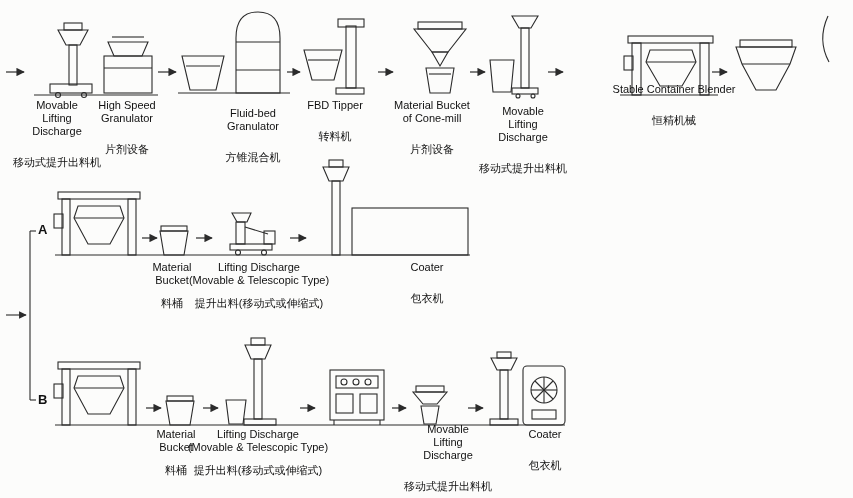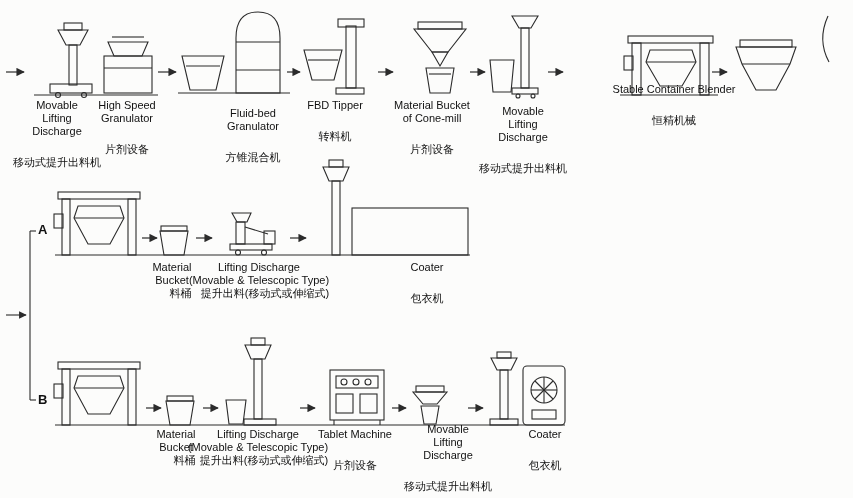--- a/index.html
+++ b/index.html
@@ -24,21 +24,21 @@
     color: rgba(205,205,205,0.30);
     -webkit-text-stroke: 2px rgba(160,160,160,0.45);
     pointer-events: none;
   }
   .label {
     position: absolute; transform: translateX(-50%);
     text-align: center; z-index: 4;
   }
   .label .en { font-size: 11px; line-height: 13px; white-space: pre-line; }
   .label .zh { font-size: 11px; line-height: 13px; margin-top: 18px; white-space: pre-line; }
-  .label.gap-zh .zh { margin-top: 0; text-align: right; }
+  .label.gap-zh .zh { margin-top: 10px; }
   .branch-letter {
     position: absolute; z-index: 4;
     font-size: 13px; font-weight: bold;
   }
 </style>
 </head>
 <body>
 
 <div id="canvas">
 
@@ -291,24 +291,20 @@
   <div class="label gap-zh" style="left:176px; top:428px;">
     <div class="en">Material
 Bucket</div>
     <div class="zh">料桶</div>
   </div>
   <div class="label gap-zh" style="left:258px; top:428px;">
     <div class="en">Lifting Discharge
 (Movable &amp; Telescopic Type)</div>
     <div class="zh">提升出料(移动式或伸缩式)</div>
   </div>
-  <div class="label" style="left:355px; top:428px;">
-    <div class="en">Tablet Machine</div>
-    <div class="zh">片剂设备</div>
-  </div>
   <div class="label" style="left:448px; top:423px;">
     <div class="en">Movable
 Lifting
 Discharge</div>
     <div class="zh">移动式提升出料机</div>
   </div>
   <div class="label" style="left:545px; top:428px;">
     <div class="en">Coater</div>
     <div class="zh">包衣机</div>
   </div>

